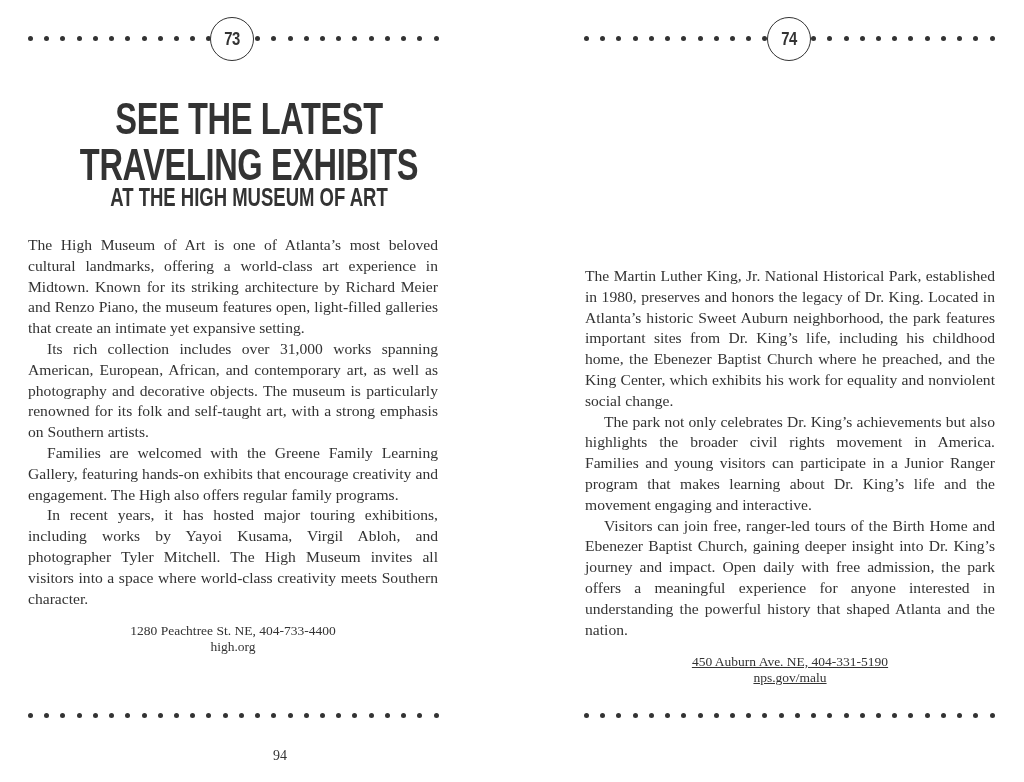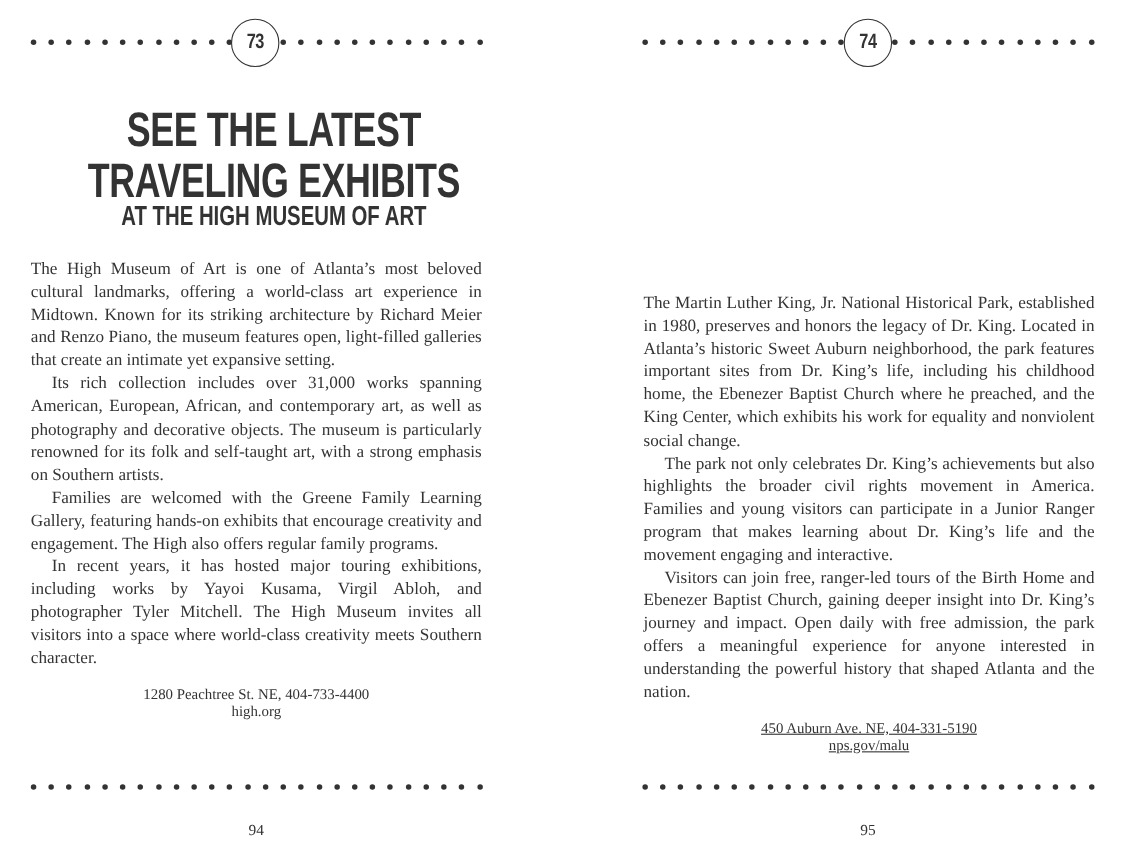--- a/index.html
+++ b/index.html
@@ -104,21 +104,21 @@
       <span class="dot" style="left: 303.74px;"></span>
       <span class="dot" style="left: 319.96px;"></span>
       <span class="dot" style="left: 336.18px;"></span>
       <span class="dot" style="left: 352.4px;"></span>
       <span class="dot" style="left: 368.62px;"></span>
       <span class="dot" style="left: 384.84px;"></span>
       <span class="dot" style="left: 401.06px;"></span>
       <span class="dot" style="left: 417.28px;"></span>
       <span class="dot" style="left: 433.5px;"></span>
     </div>
-  <div class="folio" style="left:0;width:466px;top:748px;">94</div>
+  <div class="folio" style="left:0;width:466px;top:748px;padding-left:47px;">94</div>
 </div>
 
 <div class="page right">
   <div class="dotrow" style="top:36px;left:0;width:512px;">
       <span class="dot" style="left: 72px;"></span>
       <span class="dot" style="left: 88.22px;"></span>
       <span class="dot" style="left: 104.44px;"></span>
       <span class="dot" style="left: 120.66px;"></span>
       <span class="dot" style="left: 136.88px;"></span>
       <span class="dot" style="left: 153.1px;"></span>
@@ -180,14 +180,13 @@
       <span class="dot" style="left: 347.74px;"></span>
       <span class="dot" style="left: 363.96px;"></span>
       <span class="dot" style="left: 380.18px;"></span>
       <span class="dot" style="left: 396.4px;"></span>
       <span class="dot" style="left: 412.62px;"></span>
       <span class="dot" style="left: 428.84px;"></span>
       <span class="dot" style="left: 445.06px;"></span>
       <span class="dot" style="left: 461.28px;"></span>
       <span class="dot" style="left: 477.5px;"></span>
     </div>
-  <div class="folio" style="left:64px;width:426px;top:748px;">95</div>
 </div>
 
 </body></html>

